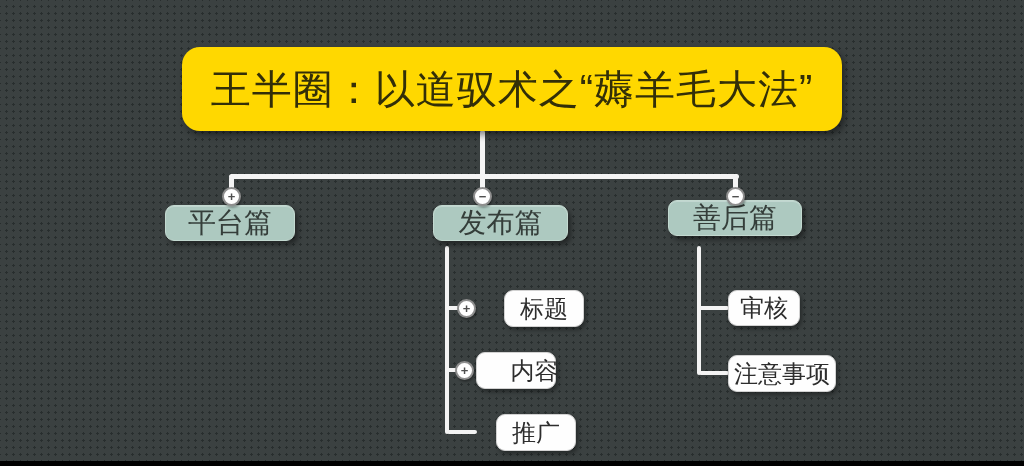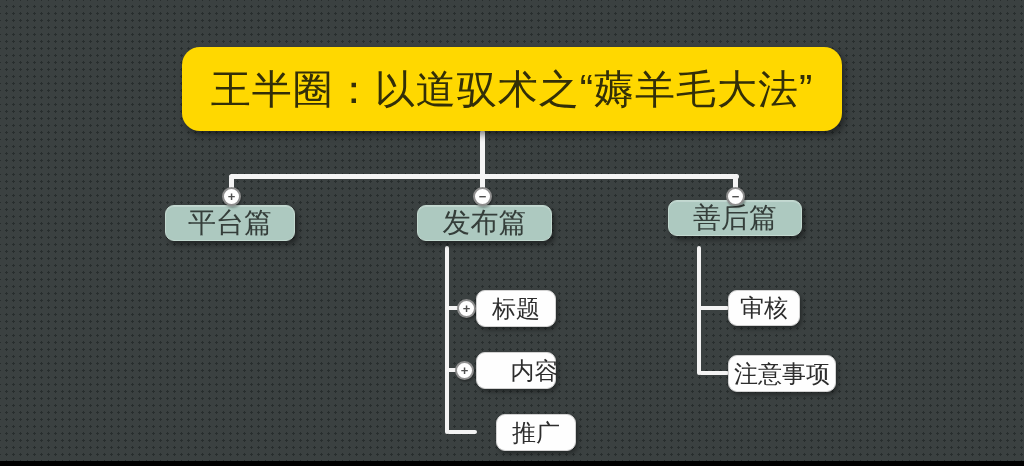--- a/index.html
+++ b/index.html
@@ -62,40 +62,40 @@
   <div class="line" style="left:447px;top:306px;width:12px;height:4px;"></div>
   <div class="line" style="left:447px;top:368px;width:10px;height:4px;"></div>
   <div class="line" style="left:447px;top:430px;width:30px;height:4px;"></div>
   <div class="line" style="left:697px;top:246px;width:4px;height:129px;"></div>
   <div class="line" style="left:699px;top:306px;width:30px;height:4px;"></div>
   <div class="line" style="left:699px;top:371px;width:30px;height:4px;"></div>
 
   <div class="root-node">王半圈：以道驭术之“薅羊毛大法”</div>
 
   <div class="branch" style="left:165px;top:205px;width:130px;">平台篇</div>
-  <div class="branch" style="left:417px;top:205px;width:135px;">发布篇</div>
+  <div class="branch" style="left:433px;top:205px;width:135px;">发布篇</div>
   <div class="branch" style="left:668px;top:200px;width:134px;font-family:Liberation Serif, serif;">善后篇</div>
 
   <div class="expander" style="left:222px;top:187px;">
       <span>+</span>
     </div>
   <div class="expander" style="left:473px;top:187px;">
       <span>−</span>
     </div>
   <div class="expander" style="left:726px;top:187px;">
       <span>−</span>
     </div>
   <div class="expander" style="left:457px;top:299px;">
       <span>+</span>
     </div>
   <div class="expander" style="left:455px;top:361px;">
       <span>+</span>
     </div>
 
-  <div class="leaf" style="left:476px;top:290px;width:80px;height:37px;">标题</div>
+  <div class="leaf" style="left:504px;top:290px;width:80px;height:37px;">标题</div>
   <div class="leaf" style="left:476px;top:352px;width:80px;height:37px;padding-left:37px;">内容</div>
   <div class="leaf" style="left:496px;top:414px;width:80px;height:37px;">推广</div>
   <div class="leaf" style="left:728px;top:290px;width:72px;height:36px;">审核</div>
   <div class="leaf" style="left:728px;top:355px;width:108px;height:37px;">注意事项</div>
 
 
   <div class="bottom-bar"></div>
 </div>
 
 </body></html>

